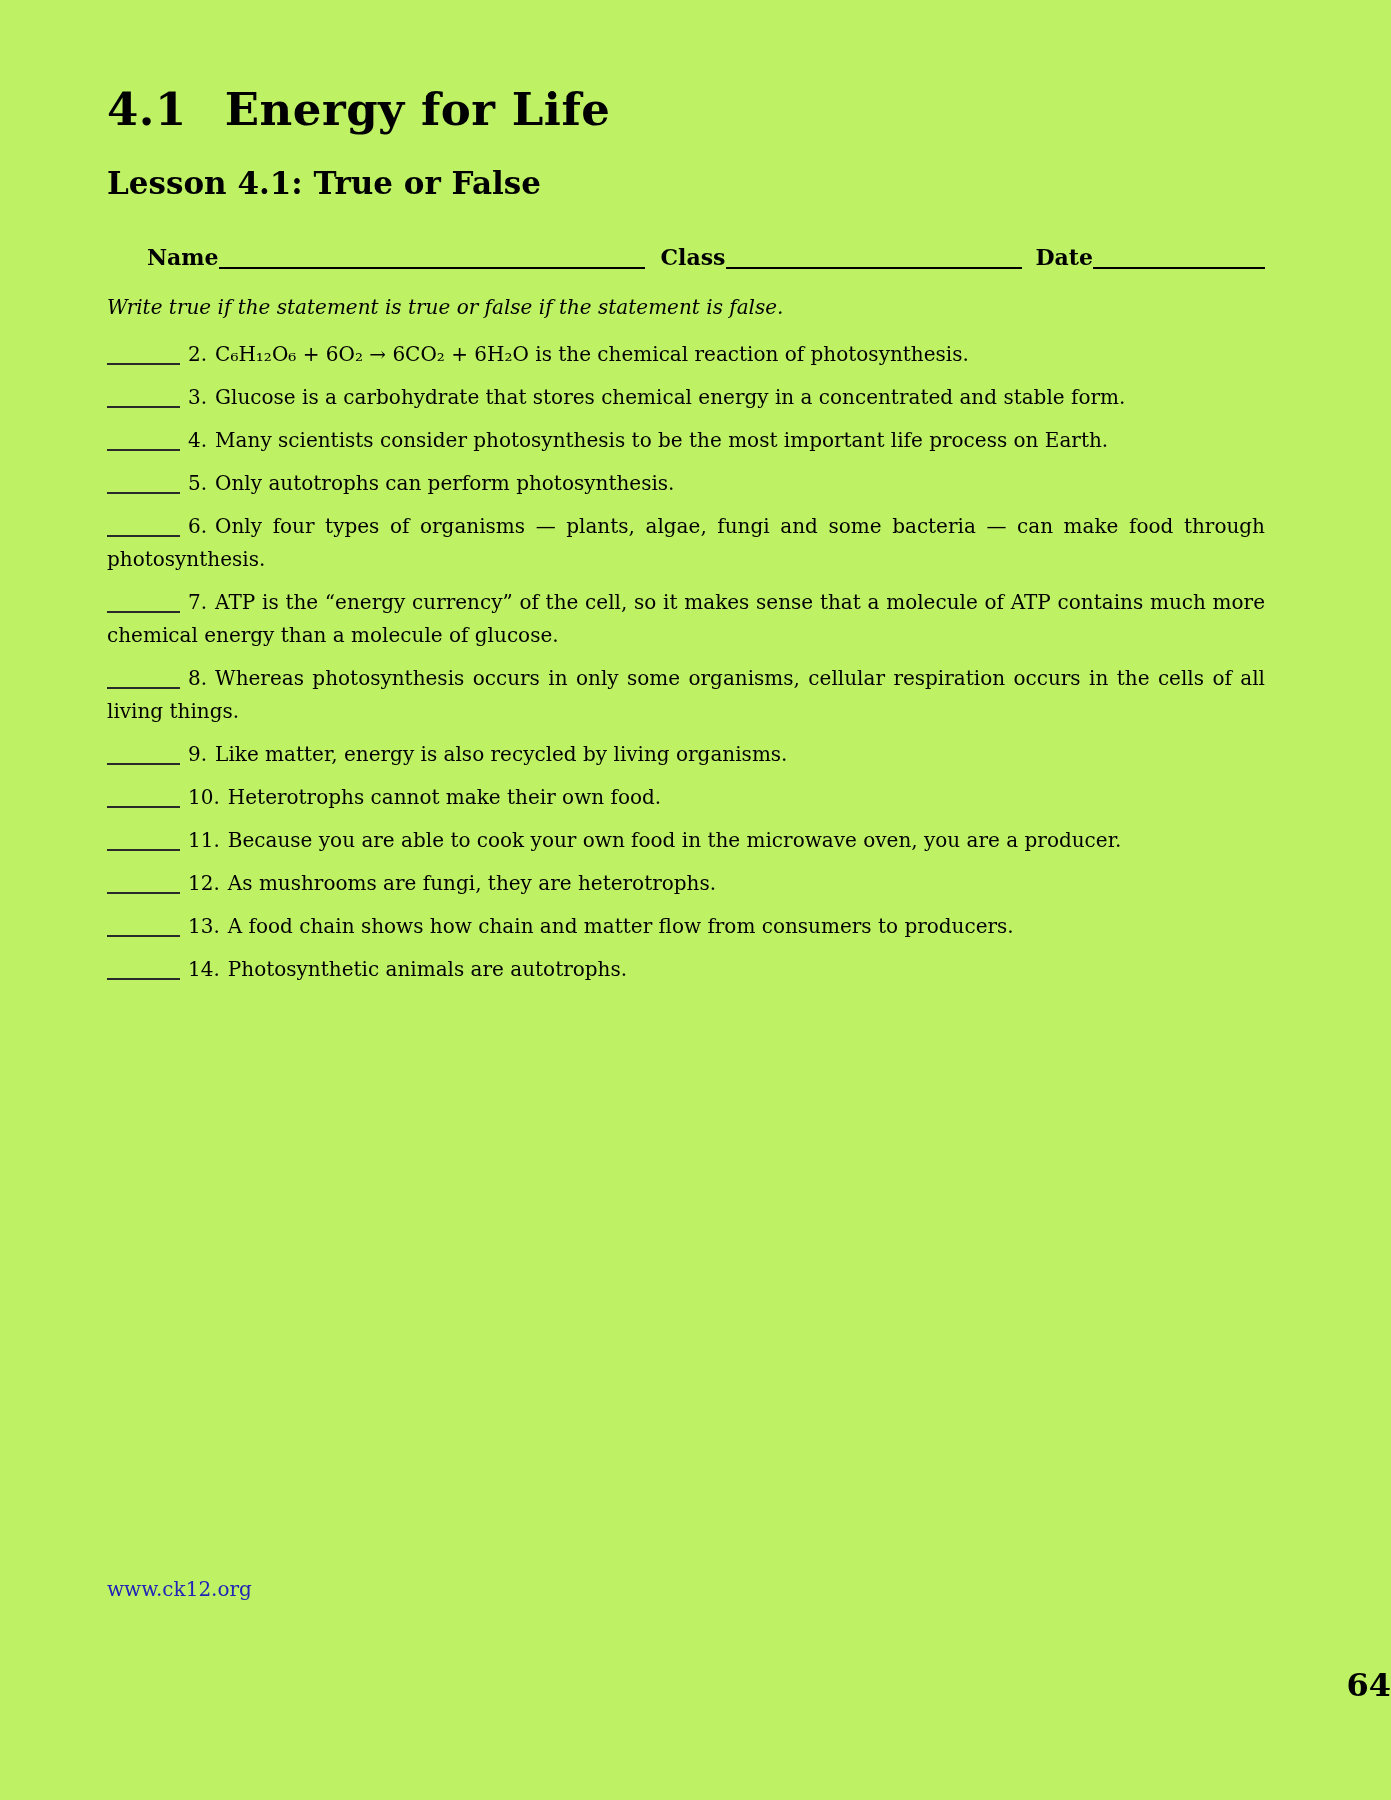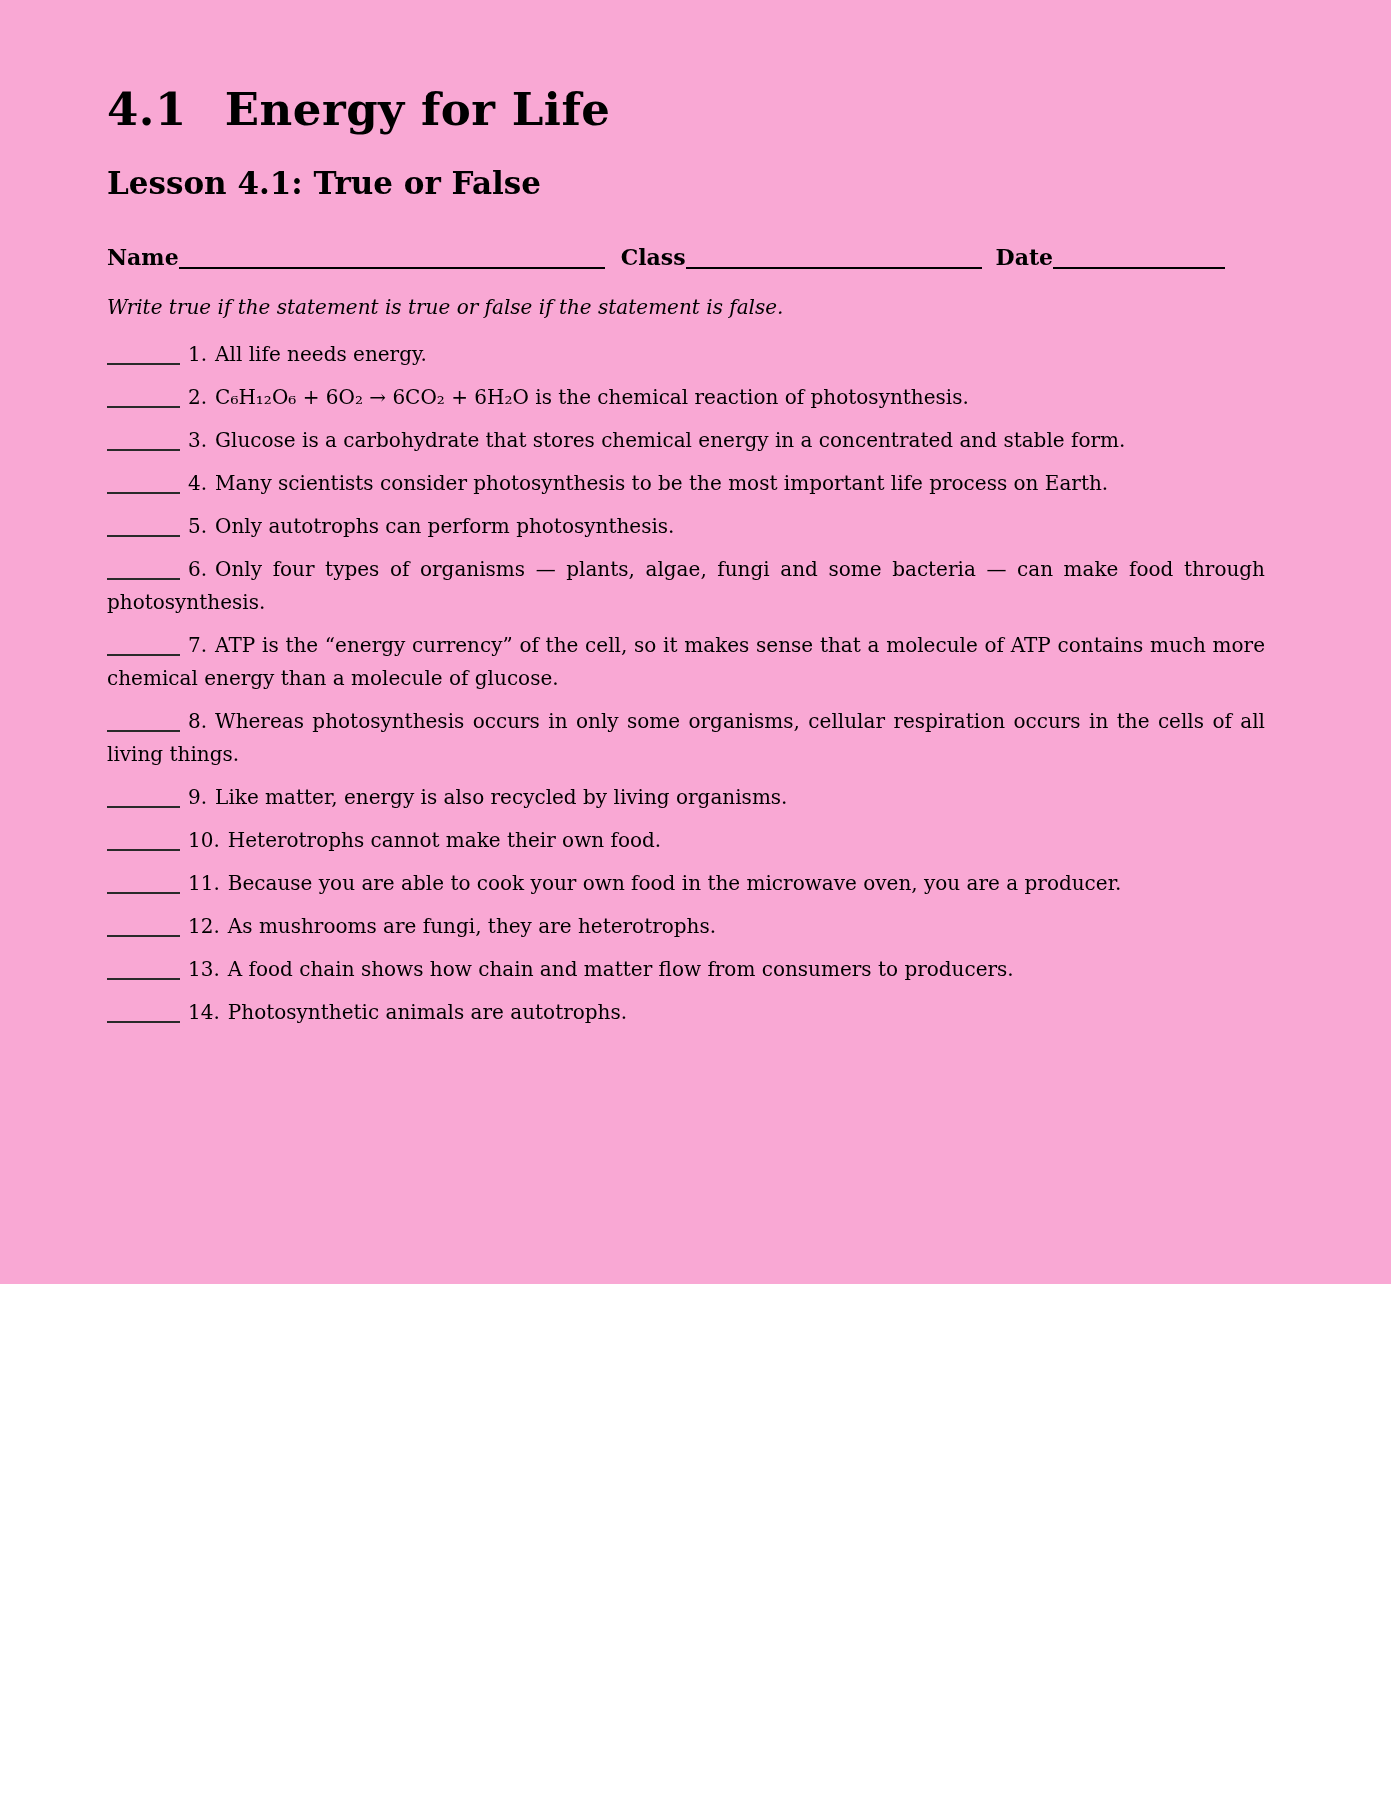--- a/index.html
+++ b/index.html
@@ -1,20 +1,20 @@
 <!DOCTYPE html>
 <html><head>
 <meta charset="utf-8">
 <style>
   html, body { margin: 0; padding: 0; background: #ffffff; }
   .page {
     position: relative;
     width: 1391px;
-    height: 1284px;
-    background: #f9a8d4;
+    height: 1800px;
+    background: #bef264;
     font-family: "DejaVu Serif", "Liberation Serif", serif;
     color: #000000;
     overflow: hidden;
   }
   .content {
     position: absolute;
     left: 107px;
     top: 0;
     width: 1158px;
   }
@@ -33,20 +33,21 @@
     font-size: 31px;
     line-height: 34px;
     font-weight: bold;
   }
   .fields-row {
     margin-top: 44px;
     font-size: 22px;
     line-height: 26px;
     font-weight: bold;
     white-space: nowrap;
+    text-align: right;
   }
   .fill-line {
     display: inline-block;
     height: 2px;
     border-bottom: 2px solid #000;
     vertical-align: -4px;
   }
   .fill-name  { width: 426px; margin-right: 16px; }
   .fill-class { width: 296px; margin-right: 14px; }
   .fill-date  { width: 172px; }
@@ -104,21 +105,20 @@
       <span>Energy for Life</span>
     </h1>
 
     <h2 class="lesson-title">Lesson 4.1: True or False</h2>
 
     <div class="fields-row"><span>Name</span><span class="fill-line fill-name"></span><span>Class</span><span class="fill-line fill-class"></span><span>Date</span><span class="fill-line fill-date"></span></div>
 
     <p class="instruction">Write true if the statement is true or false if the statement is false.</p>
 
     <div class="statements">
-      <p class="item"><span class="blank"></span><span class="num">1.</span><span>All life needs energy.</span></p>
       <p class="item"><span class="blank"></span><span class="num">2.</span><span>C₆H₁₂O₆ + 6O₂ → 6CO₂ + 6H₂O is the chemical reaction of photosynthesis.</span></p>
       <p class="item"><span class="blank"></span><span class="num">3.</span><span>Glucose is a carbohydrate that stores chemical energy in a concentrated and stable form.</span></p>
       <p class="item"><span class="blank"></span><span class="num">4.</span><span>Many scientists consider photosynthesis to be the most important life process on Earth.</span></p>
       <p class="item"><span class="blank"></span><span class="num">5.</span><span>Only autotrophs can perform photosynthesis.</span></p>
       <p class="item"><span class="blank"></span><span class="num">6.</span><span>Only four types of organisms — plants, algae, fungi and some bacteria — can make food through photosynthesis.</span></p>
       <p class="item"><span class="blank"></span><span class="num">7.</span><span>ATP is the “energy currency” of the cell, so it makes sense that a molecule of ATP contains much more chemical energy than a molecule of glucose.</span></p>
       <p class="item"><span class="blank"></span><span class="num">8.</span><span>Whereas photosynthesis occurs in only some organisms, cellular respiration occurs in the cells of all living things.</span></p>
       <p class="item"><span class="blank"></span><span class="num">9.</span><span>Like matter, energy is also recycled by living organisms.</span></p>
       <p class="item"><span class="blank"></span><span class="num">10.</span><span>Heterotrophs cannot make their own food.</span></p>
       <p class="item"><span class="blank"></span><span class="num">11.</span><span>Because you are able to cook your own food in the microwave oven, you are a producer.</span></p>

